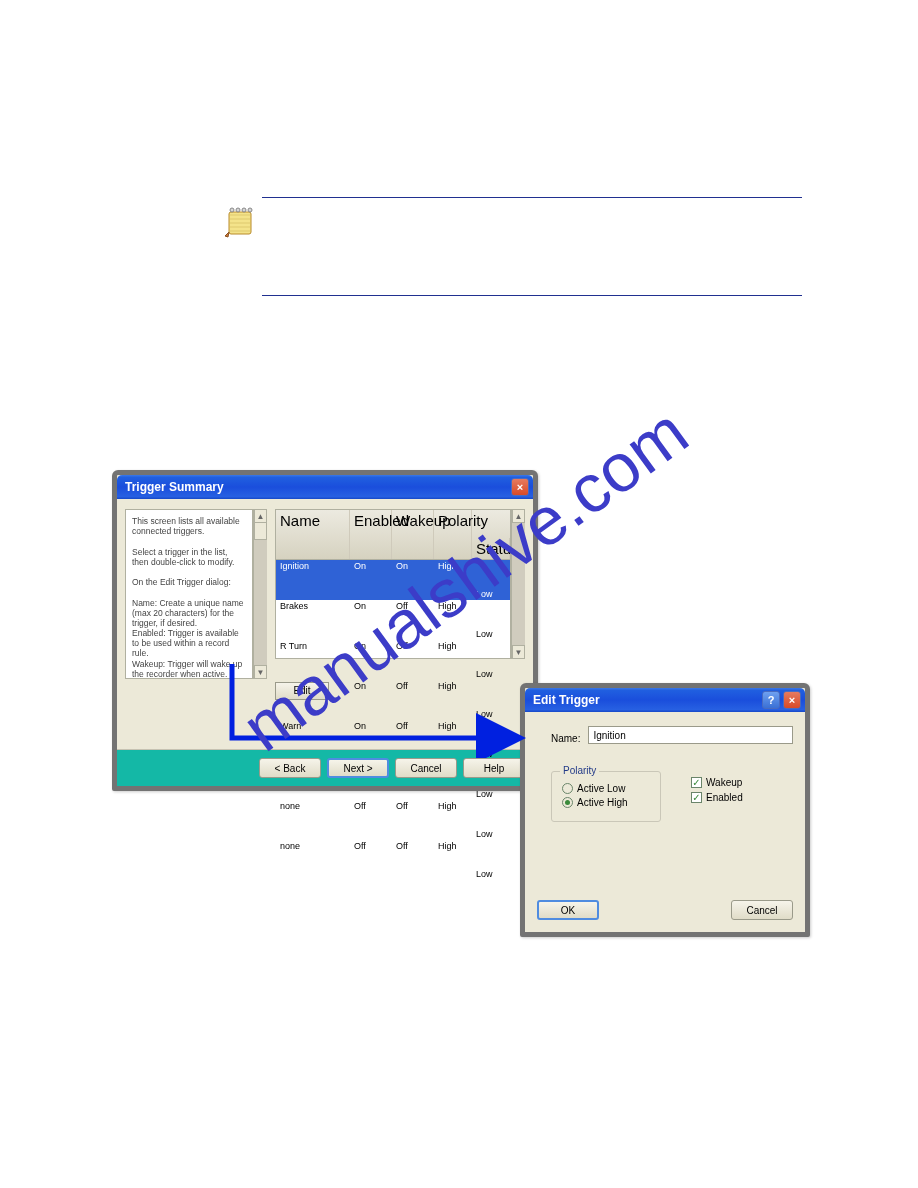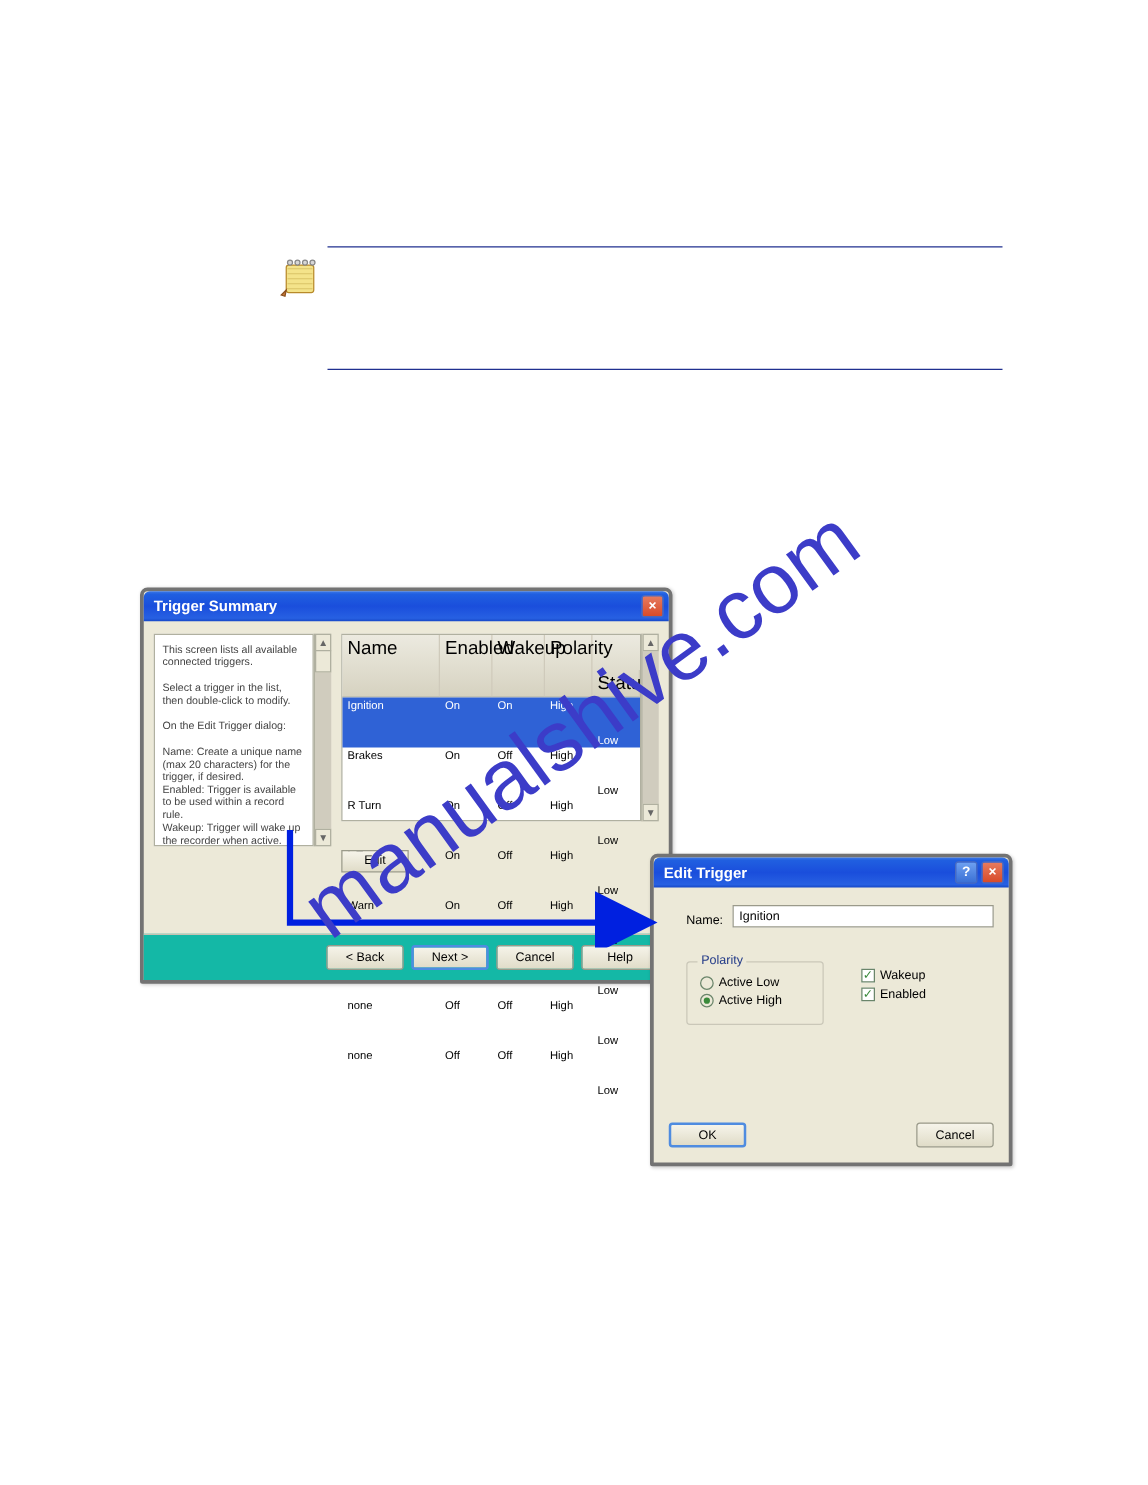--- a/index.html
+++ b/index.html
@@ -53,21 +53,21 @@
     font-size: 68px;
     color: #3c3cc8;
     transform: rotate(-36deg);
     white-space: nowrap;
     font-family: Arial, sans-serif;
     font-weight: 400;
   }
   
   .win {
     position: absolute;
-    border: 3px solid #737373;
+    border: 5px solid #737373;
     border-radius: 6px 6px 2px 2px;
     background: #ece9d8;
     font-family: Tahoma, Arial, sans-serif;
     font-size: 10px;
     box-shadow: 1px 1px 3px rgba(0,0,0,0.2);
   }
   .titlebar {
     height: 24px;
     background: linear-gradient(to bottom, #3b78e7 0%, #205fe0 10%, #1a4edc 50%, #2760e2 90%, #1648c7 100%);
     color: #fff;

